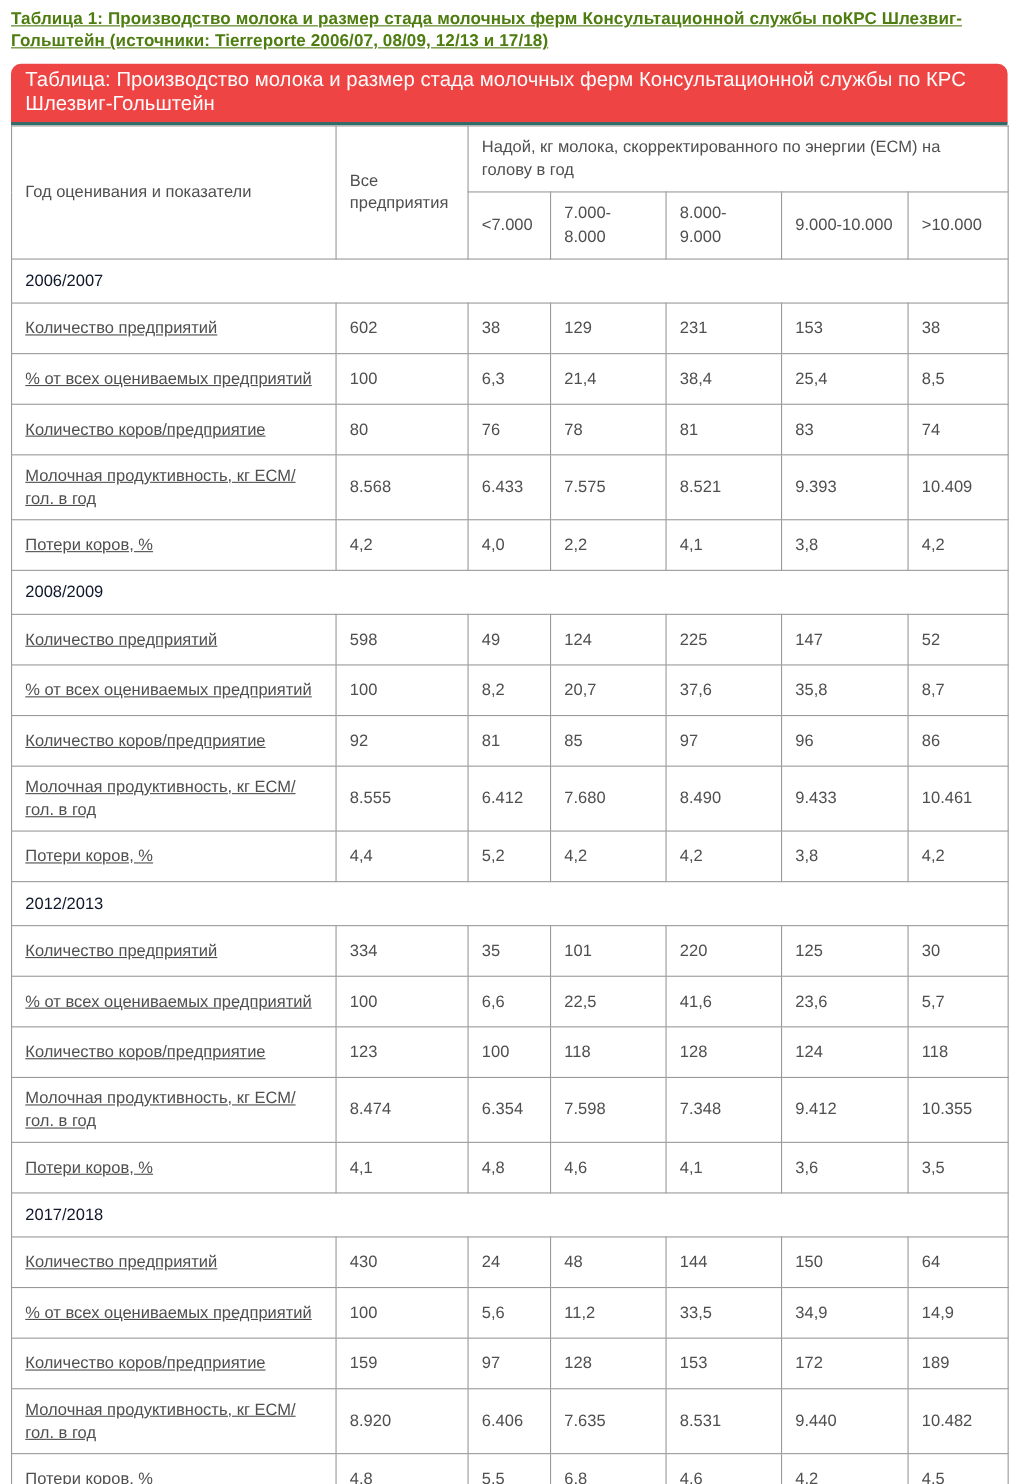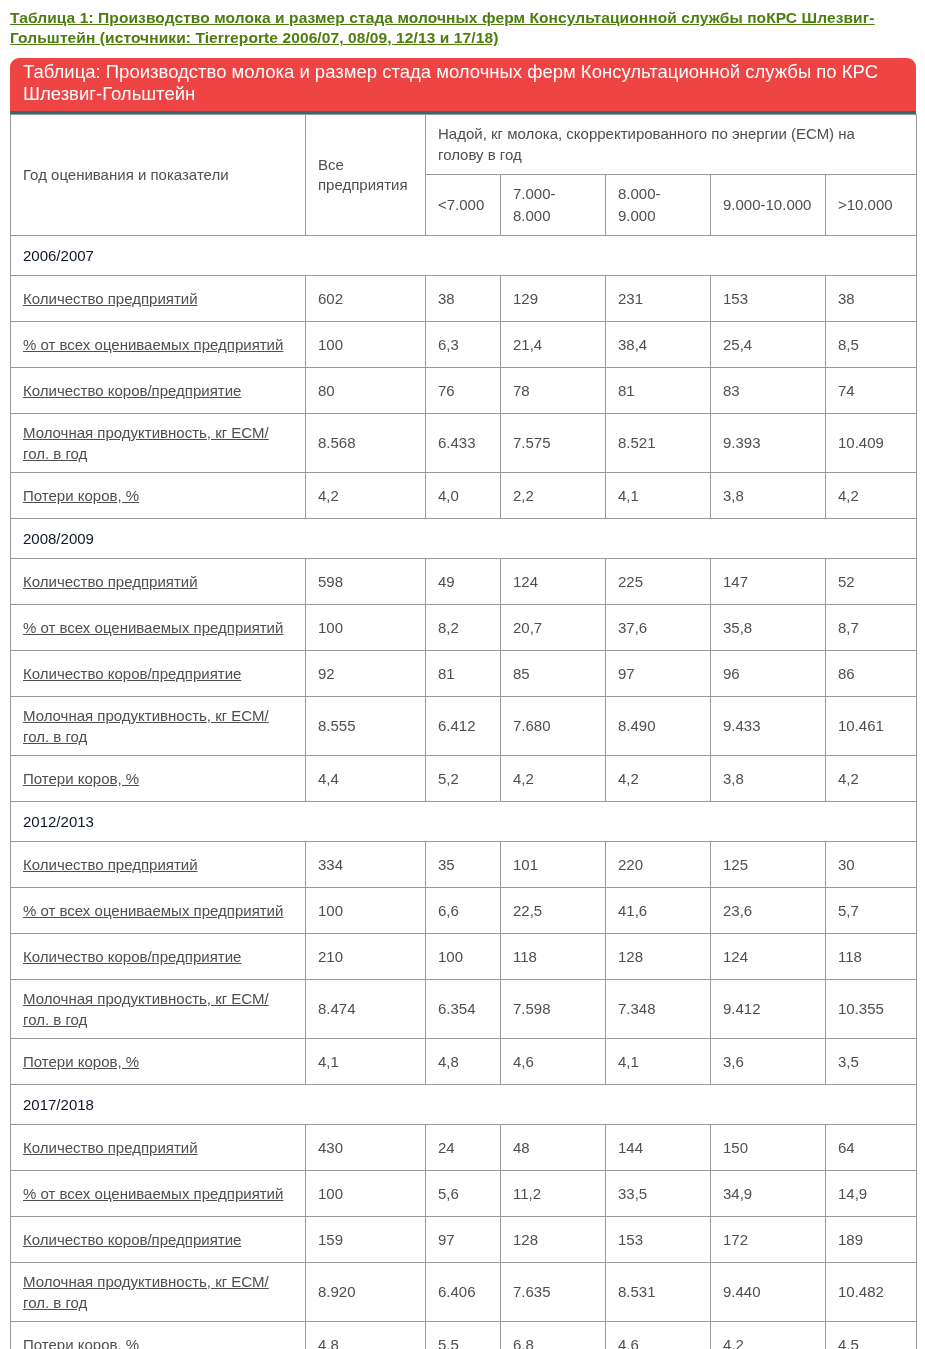--- a/index.html
+++ b/index.html
@@ -233,21 +233,21 @@
             <td class="label-cell">% от всех оцениваемых предприятий</td>
             <td class="value-cell">100</td>
             <td class="value-cell">6,6</td>
             <td class="value-cell">22,5</td>
             <td class="value-cell">41,6</td>
             <td class="value-cell">23,6</td>
             <td class="value-cell">5,7</td>
           </tr>
           <tr>
             <td class="label-cell">Количество коров/предприятие</td>
-            <td class="value-cell">210</td>
+            <td class="value-cell">123</td>
             <td class="value-cell">100</td>
             <td class="value-cell">118</td>
             <td class="value-cell">128</td>
             <td class="value-cell">124</td>
             <td class="value-cell">118</td>
           </tr>
           <tr>
             <td class="label-cell">Молочная продуктивность, кг ЕСМ/гол. в год</td>
             <td class="value-cell">8.474</td>
             <td class="value-cell">6.354</td>

